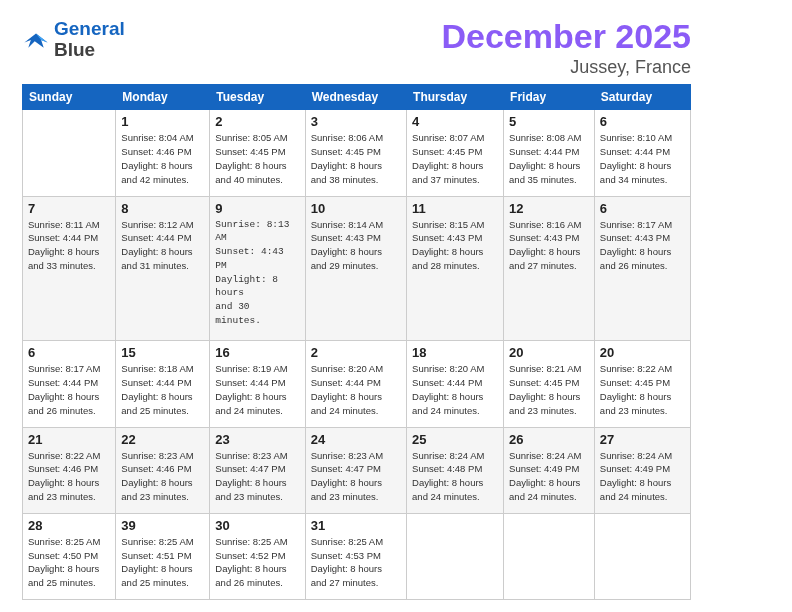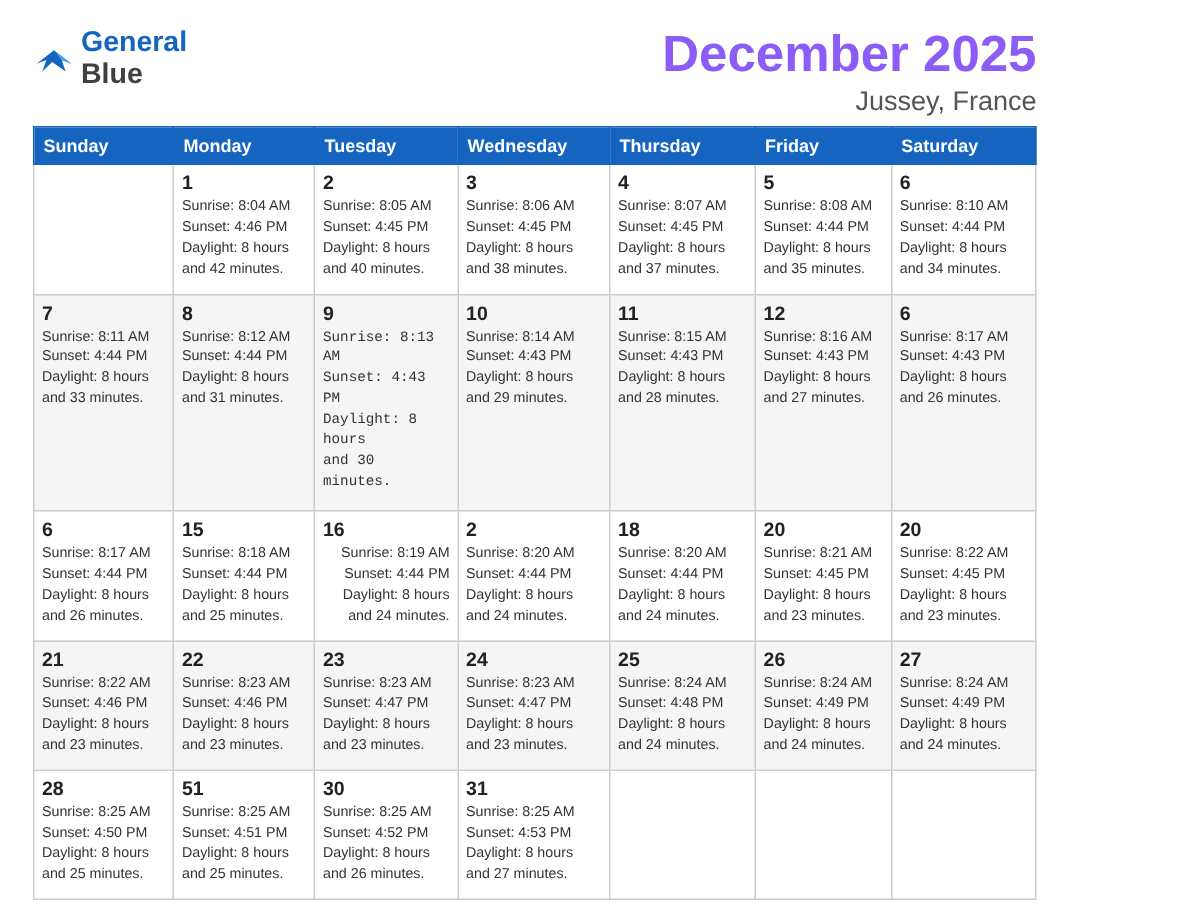--- a/index.html
+++ b/index.html
@@ -230,21 +230,21 @@
           </td>
           <td>
             <span class="day-num">15</span>
             <div class="day-info" style="white-space: pre-line;">Sunrise: 8:18 AM
 Sunset: 4:44 PM
 Daylight: 8 hours
 and 25 minutes.</div>
           </td>
           <td>
             <span class="day-num">16</span>
-            <div class="day-info" style="white-space: pre-line; text-align: right;">Sunrise: 8:19 AM
+            <div class="day-info" style="white-space: pre-line;">Sunrise: 8:19 AM
 Sunset: 4:44 PM
 Daylight: 8 hours
 and 24 minutes.</div>
           </td>
           <td>
             <span class="day-num">2</span>
             <div class="day-info" style="white-space: pre-line;">Sunrise: 8:20 AM
 Sunset: 4:44 PM
 Daylight: 8 hours
 and 24 minutes.</div>
@@ -324,21 +324,21 @@
         </tr>
         <tr>
           <td>
             <span class="day-num">28</span>
             <div class="day-info" style="white-space: pre-line;">Sunrise: 8:25 AM
 Sunset: 4:50 PM
 Daylight: 8 hours
 and 25 minutes.</div>
           </td>
           <td>
-            <span class="day-num">51</span>
+            <span class="day-num">39</span>
             <div class="day-info" style="white-space: pre-line;">Sunrise: 8:25 AM
 Sunset: 4:51 PM
 Daylight: 8 hours
 and 25 minutes.</div>
           </td>
           <td>
             <span class="day-num">30</span>
             <div class="day-info" style="white-space: pre-line;">Sunrise: 8:25 AM
 Sunset: 4:52 PM
 Daylight: 8 hours

